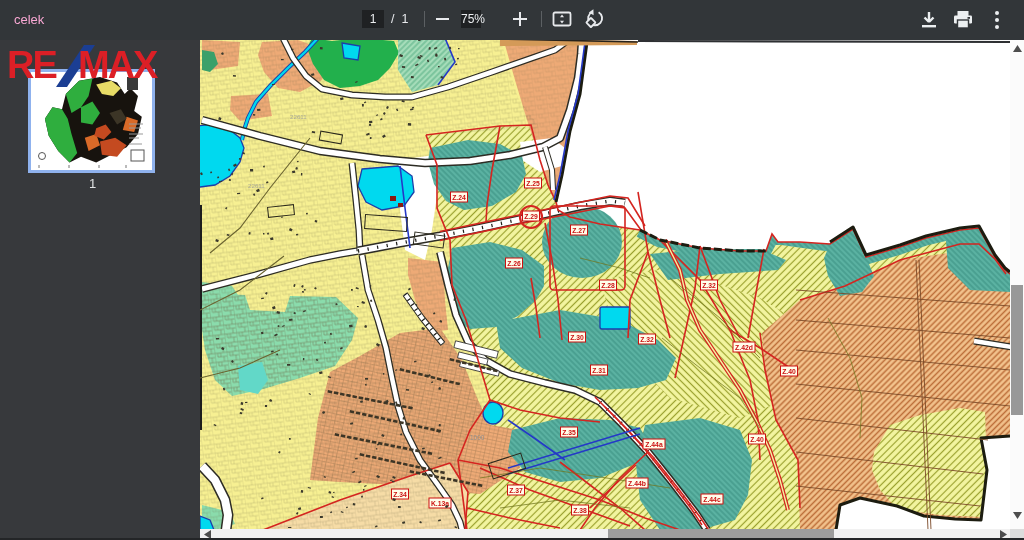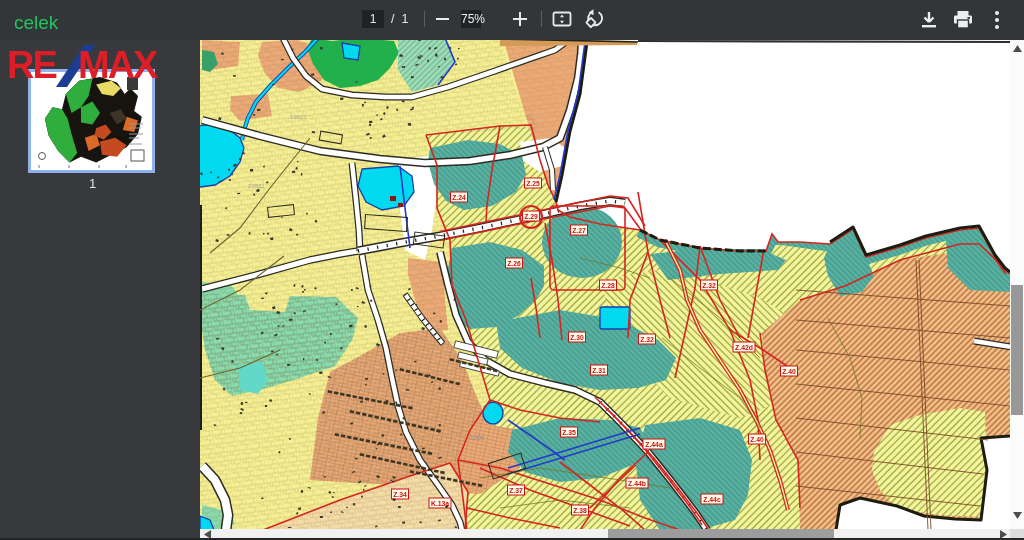--- a/index.html
+++ b/index.html
@@ -1,16 +1,16 @@
 <!DOCTYPE html>
 <html><head><meta charset="utf-8">
 <style>
 html,body{margin:0;padding:0;width:1024px;height:540px;overflow:hidden;background:#37393c;font-family:"Liberation Sans",sans-serif;}
 #toolbar{position:absolute;left:0;top:0;width:1024px;height:40px;background:#323639;z-index:30;}
-#toolbar .title{position:absolute;left:14px;top:12px;color:#22c55e;font-size:19px;}
+#toolbar .title{position:absolute;left:14px;top:12px;color:#f9a8d4;font-size:13px;}
 .tbox{position:absolute;top:10px;height:18px;background:#1f2123;color:#eceef0;font-size:12px;text-align:center;line-height:18px;}
 .ttext{position:absolute;top:12px;color:#e8eaed;font-size:12.5px;}
 .sep{position:absolute;top:11px;width:1px;height:16px;background:#5c6063;}
 #sidebar{position:absolute;left:0;top:38px;width:200px;height:499px;background:#37393c;z-index:10;}
 #thumb{position:absolute;left:28px;top:69px;width:121px;height:98px;background:#fff;border:3px solid #8fb2ee;z-index:11;}
 #tlabel{position:absolute;left:0px;top:176px;width:185px;text-align:center;color:#dfe1e3;font-size:13px;z-index:11;}
 #remax{position:absolute;left:7px;top:45px;z-index:40;}
 #mapwrap{position:absolute;left:200px;top:38px;z-index:5;}
 #vscroll{position:absolute;left:1010px;top:38px;width:14px;height:491px;background:#fbfbfb;z-index:20;}
 #vthumb{position:absolute;left:1011px;top:285px;width:12px;height:130px;background:#989898;z-index:21;}

